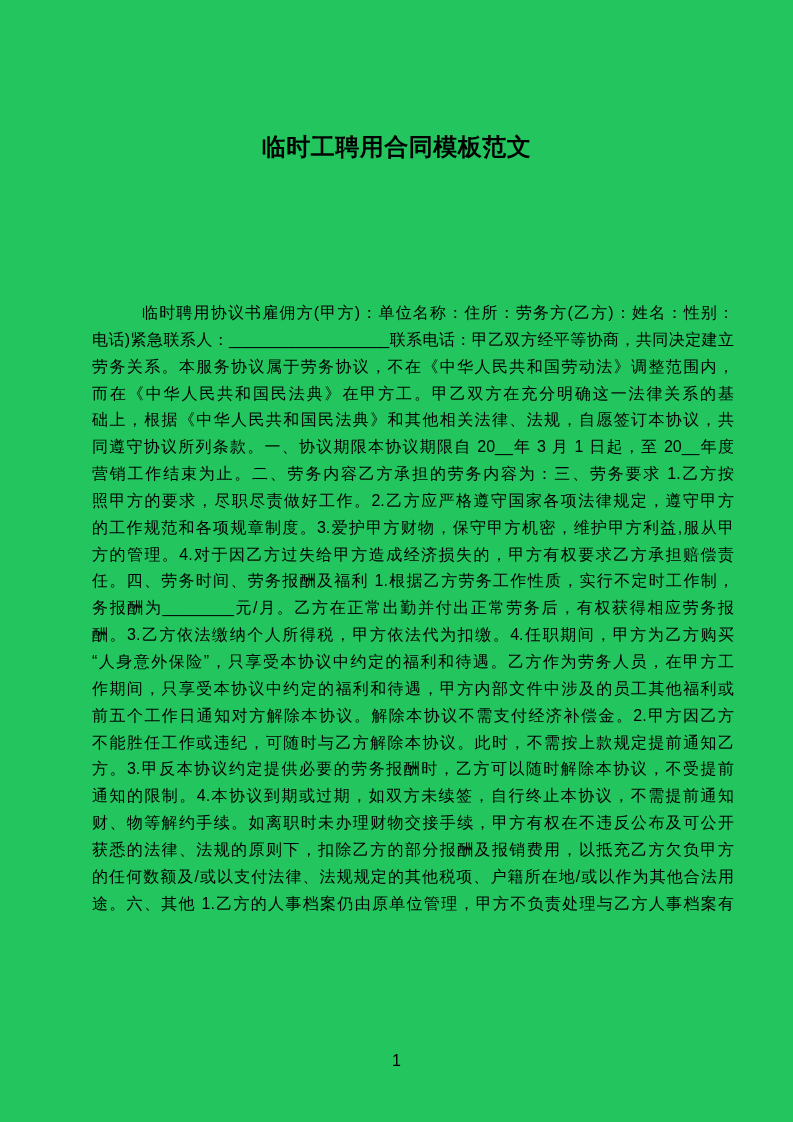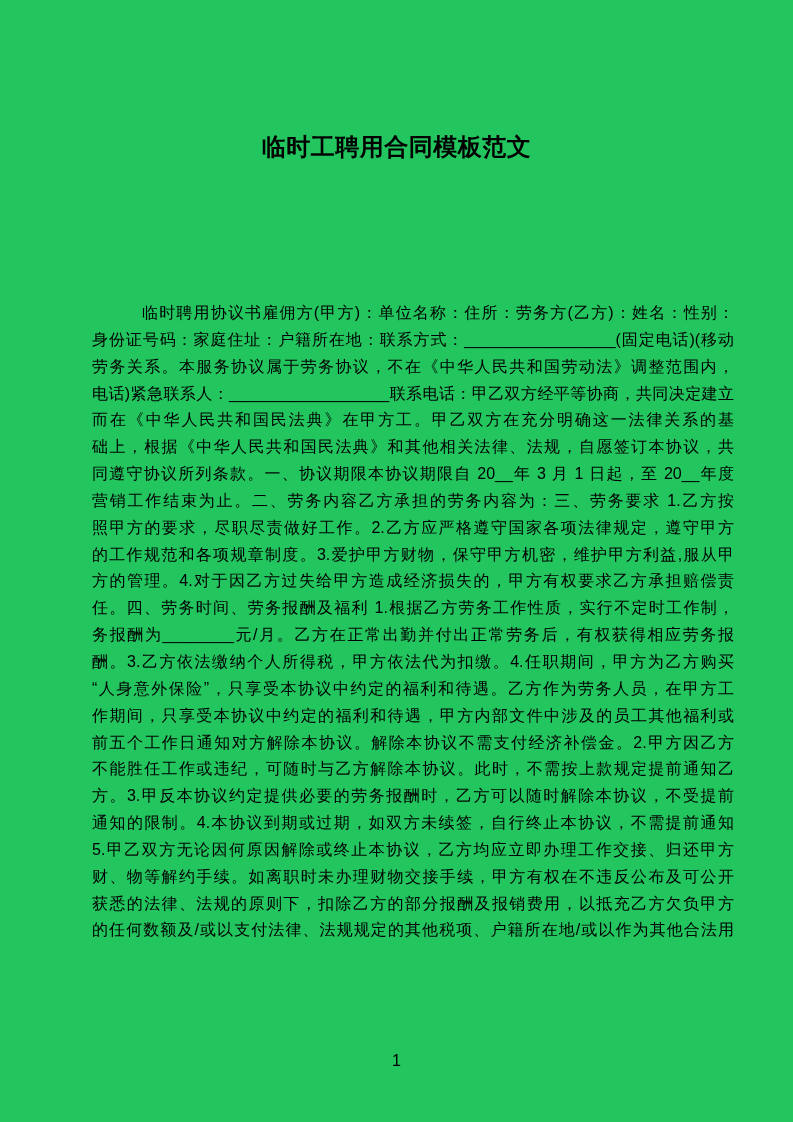--- a/index.html
+++ b/index.html
@@ -58,40 +58,39 @@
 </style>
 </head>
 <body>
 
 <div class="page">
 
   <div class="doc-title">临时工聘用合同模板范文</div>
 
   <div class="doc-body">
     <div class="doc-line first-line">临时聘用协议书雇佣方(甲方)：单位名称：住所：劳务方(乙方)：姓名：性别：</div>
-    <div class="doc-line">身份证号码：家庭住址：户籍所在地：联系方式：_________________(固定电话)(移动</div>
+    <div class="doc-line">电话)紧急联系人：__________________联系电话：甲乙双方经平等协商，共同决定建立</div>
     <div class="doc-line">劳务关系。本服务协议属于劳务协议，不在《中华人民共和国劳动法》调整范围内，</div>
-    <div class="doc-line">电话)紧急联系人：__________________联系电话：甲乙双方经平等协商，共同决定建立</div>
     <div class="doc-line">而在《中华人民共和国民法典》在甲方工。甲乙双方在充分明确这一法律关系的基</div>
     <div class="doc-line">础上，根据《中华人民共和国民法典》和其他相关法律、法规，自愿签订本协议，共</div>
     <div class="doc-line">同遵守协议所列条款。一、协议期限本协议期限自 20__年 3 月 1 日起，至 20__年度</div>
     <div class="doc-line">营销工作结束为止。二、劳务内容乙方承担的劳务内容为：三、劳务要求 1.乙方按</div>
     <div class="doc-line">照甲方的要求，尽职尽责做好工作。2.乙方应严格遵守国家各项法律规定，遵守甲方</div>
     <div class="doc-line">的工作规范和各项规章制度。3.爱护甲方财物，保守甲方机密，维护甲方利益,服从甲</div>
     <div class="doc-line">方的管理。4.对于因乙方过失给甲方造成经济损失的，甲方有权要求乙方承担赔偿责</div>
     <div class="doc-line">任。四、劳务时间、劳务报酬及福利 1.根据乙方劳务工作性质，实行不定时工作制，</div>
     <div class="doc-line">务报酬为________元/月。乙方在正常出勤并付出正常劳务后，有权获得相应劳务报</div>
     <div class="doc-line">酬。3.乙方依法缴纳个人所得税，甲方依法代为扣缴。4.任职期间，甲方为乙方购买</div>
     <div class="doc-line">“人身意外保险”，只享受本协议中约定的福利和待遇。乙方作为劳务人员，在甲方工</div>
     <div class="doc-line">作期间，只享受本协议中约定的福利和待遇，甲方内部文件中涉及的员工其他福利或</div>
     <div class="doc-line">前五个工作日通知对方解除本协议。解除本协议不需支付经济补偿金。2.甲方因乙方</div>
     <div class="doc-line">不能胜任工作或违纪，可随时与乙方解除本协议。此时，不需按上款规定提前通知乙</div>
     <div class="doc-line">方。3.甲反本协议约定提供必要的劳务报酬时，乙方可以随时解除本协议，不受提前</div>
     <div class="doc-line">通知的限制。4.本协议到期或过期，如双方未续签，自行终止本协议，不需提前通知</div>
-    <div class="doc-line">5.甲乙双方无论因何原因解除或终止本协议，乙方均应立即办理工作交接、归还甲方</div>
     <div class="doc-line">财、物等解约手续。如离职时未办理财物交接手续，甲方有权在不违反公布及可公开</div>
     <div class="doc-line">获悉的法律、法规的原则下，扣除乙方的部分报酬及报销费用，以抵充乙方欠负甲方</div>
     <div class="doc-line">的任何数额及/或以支付法律、法规规定的其他税项、户籍所在地/或以作为其他合法用</div>
+    <div class="doc-line">途。六、其他 1.乙方的人事档案仍由原单位管理，甲方不负责处理与乙方人事档案有</div>
   </div>
 
   <div class="page-number">1</div>
 
 </div>
 
 </body></html>

